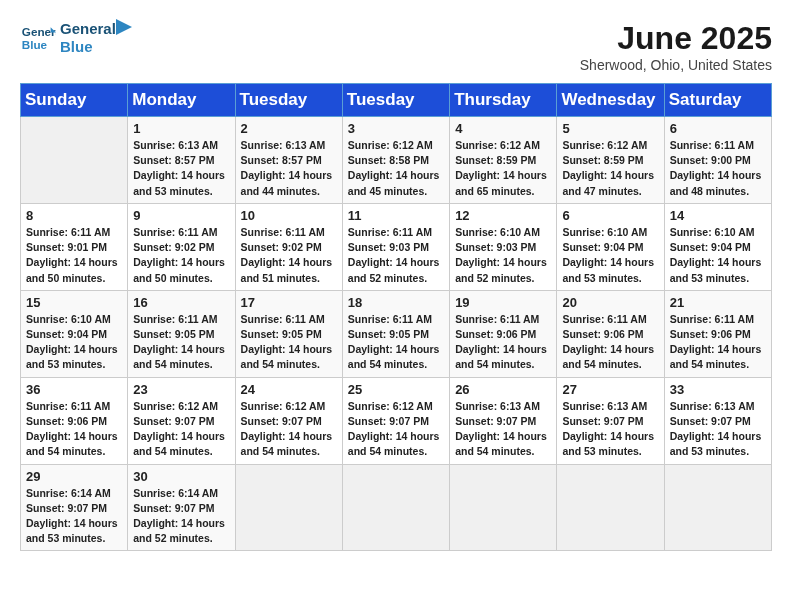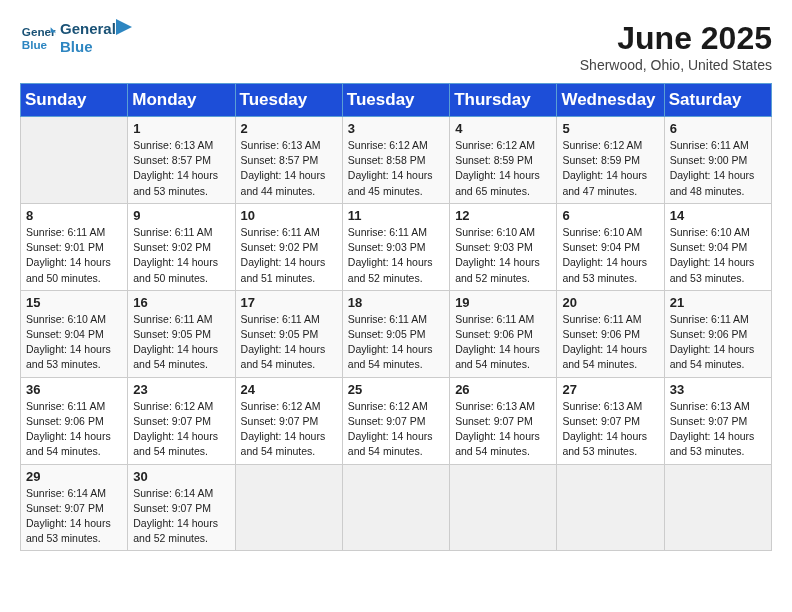--- a/index.html
+++ b/index.html
@@ -69,20 +69,21 @@
       background: #f0f0f0;
     }
     .day-number {
       font-size: 13px;
       font-weight: bold;
       display: block;
       margin-bottom: 2px;
     }
     .day-info {
       line-height: 1.45;
+      font-weight: bold;
     }
   </style>
 </head>
 <body>
 
 <div class="header-area">
   <div class="logo">
     <svg class="logo-icon" viewBox="0 0 40 40" xmlns="http://www.w3.org/2000/svg">
       <rect width="40" height="40" fill="white"></rect>
       <text x="2" y="18" font-size="13" font-weight="bold" fill="#1a5276" font-family="Arial">General</text>

